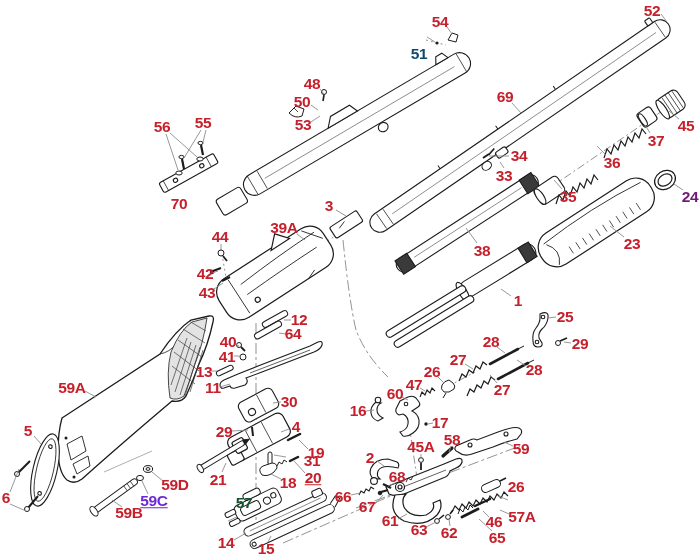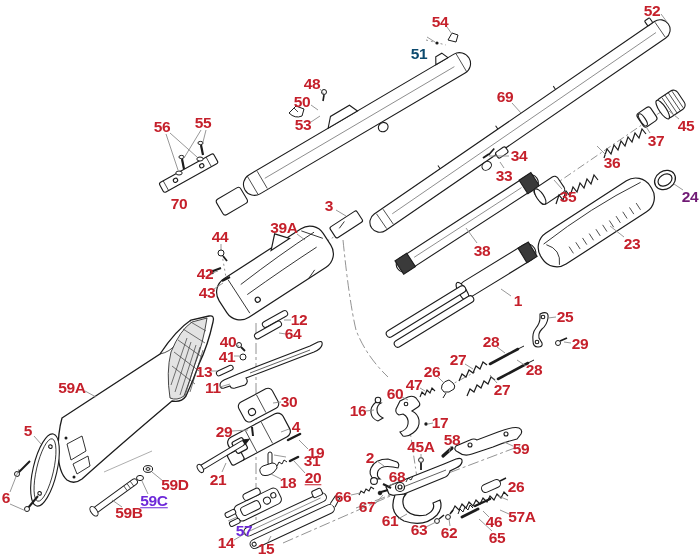--- a/index.html
+++ b/index.html
@@ -539,21 +539,21 @@
       <div class="plabel" style="left: 316px; top: 453px; color: rgb(197, 32, 43);">19</div>
       <div class="plabel" style="left: 294px; top: 461px; color: rgb(197, 32, 43); padding-left: 36px;">31</div>
       <div class="plabel" style="left: 28px; top: 431px; color: rgb(197, 32, 43);">5</div>
       <div class="plabel" style="left: 6px; top: 498px; color: rgb(197, 32, 43);">6</div>
       <div class="plabel" style="left: 218px; top: 480px; color: rgb(197, 32, 43);">21</div>
       <div class="plabel" style="left: 313px; top: 478px; color: rgb(197, 32, 43); text-decoration: underline;">20</div>
       <div class="plabel" style="left: 288px; top: 483px; color: rgb(197, 32, 43);">18</div>
       <div class="plabel" style="left: 175px; top: 485px; color: rgb(197, 32, 43);">59D</div>
       <div class="plabel" style="left: 154px; top: 501px; color: #6d28d9; text-decoration: underline;">59C</div>
       <div class="plabel" style="left: 129px; top: 513px; color: rgb(197, 32, 43);">59B</div>
-      <div class="plabel" style="left: 220px; top: 531px; color: #6d28d9; padding-left: 48px;">57</div>
+      <div class="plabel" style="left: 220px; top: 503px; color: #14532d; padding-left: 48px;">57</div>
       <div class="plabel" style="left: 226px; top: 543px; color: rgb(197, 32, 43);">14</div>
       <div class="plabel" style="left: 266px; top: 549px; color: rgb(197, 32, 43);">15</div>
       <div class="plabel" style="left: 343px; top: 497px; color: rgb(197, 32, 43);">66</div>
       <div class="plabel" style="left: 518px; top: 301px; color: rgb(197, 32, 43);">1</div>
       <div class="plabel" style="left: 565px; top: 317px; color: rgb(197, 32, 43);">25</div>
       <div class="plabel" style="left: 580px; top: 344px; color: rgb(197, 32, 43);">29</div>
       <div class="plabel" style="left: 491px; top: 342px; color: rgb(197, 32, 43);">28</div>
       <div class="plabel" style="left: 458px; top: 360px; color: rgb(197, 32, 43);">27</div>
       <div class="plabel" style="left: 534px; top: 370px; color: rgb(197, 32, 43);">28</div>
       <div class="plabel" style="left: 502px; top: 390px; color: rgb(197, 32, 43);">27</div>

